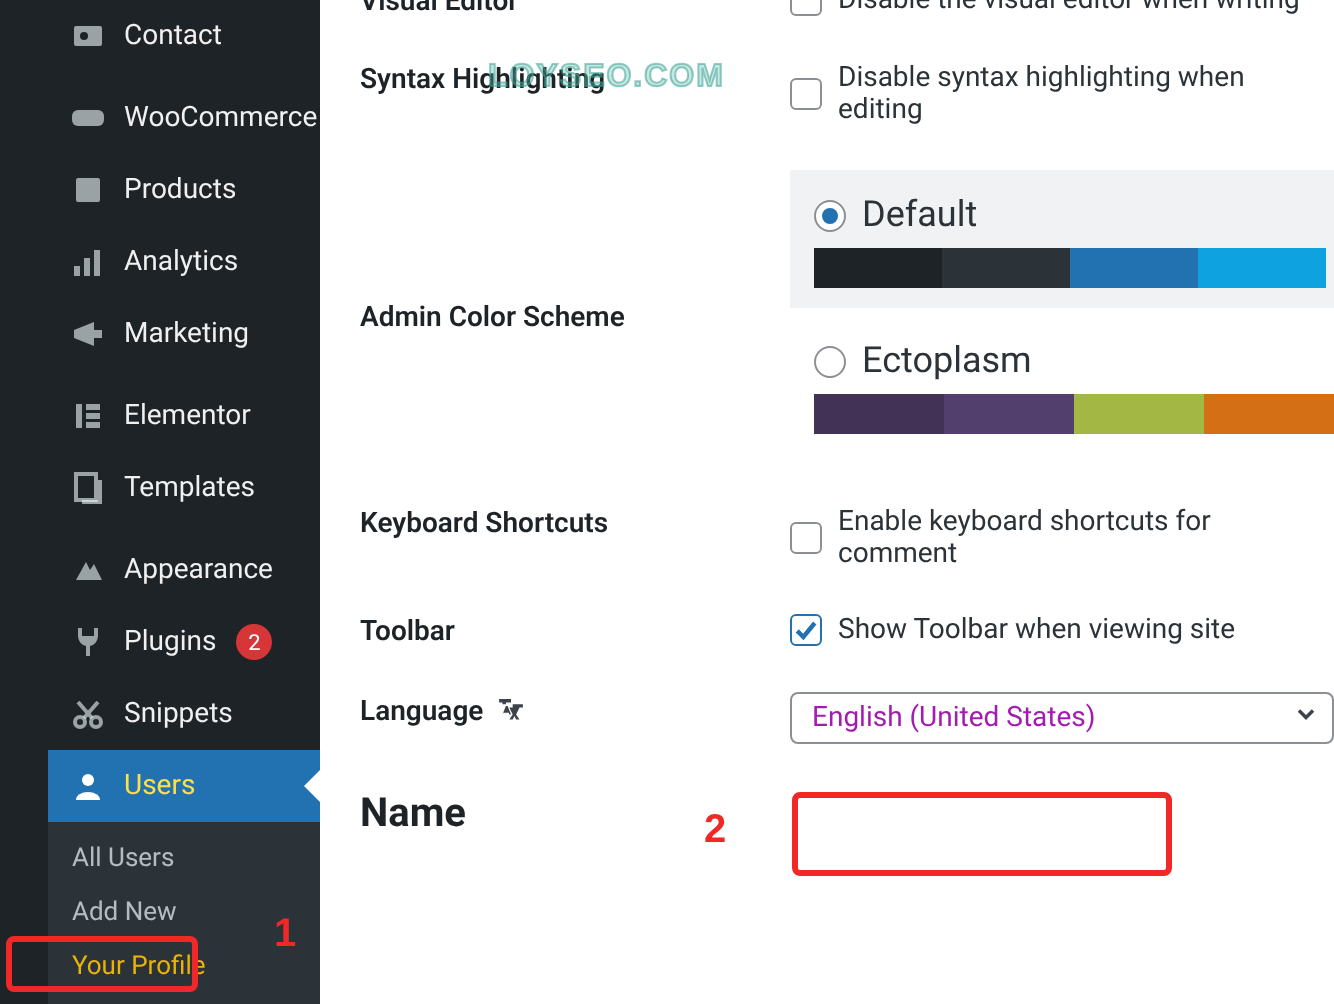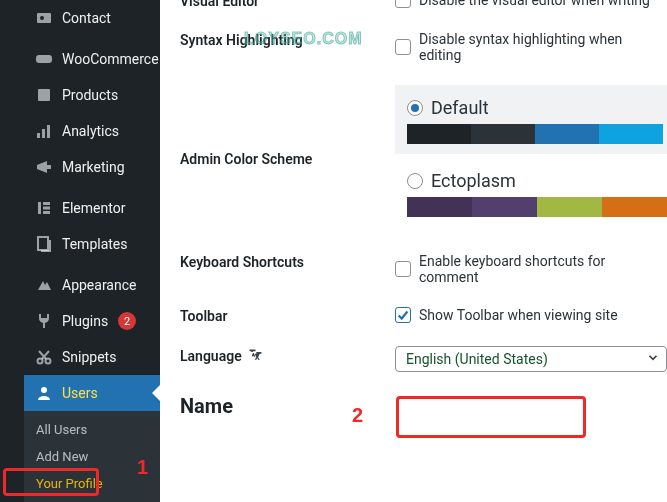--- a/index.html
+++ b/index.html
@@ -174,21 +174,21 @@
     border-radius: 50%;
   }
   .palette { display: flex; height: 20px; }
   .swatch { flex: 1; }
 
   .select {
     border: 1px solid #8c8f94;
     border-radius: 4px;
     padding: 4px 26px 4px 10px;
     font-size: 14px;
-    color: #14532d;
+    color: #a21caf;
     background: #fff;
     display: inline-flex;
     align-items: center;
     position: relative;
     min-width: 176px;
     cursor: pointer;
   }
   .select .chev {
     position: absolute;
     right: 6px;

